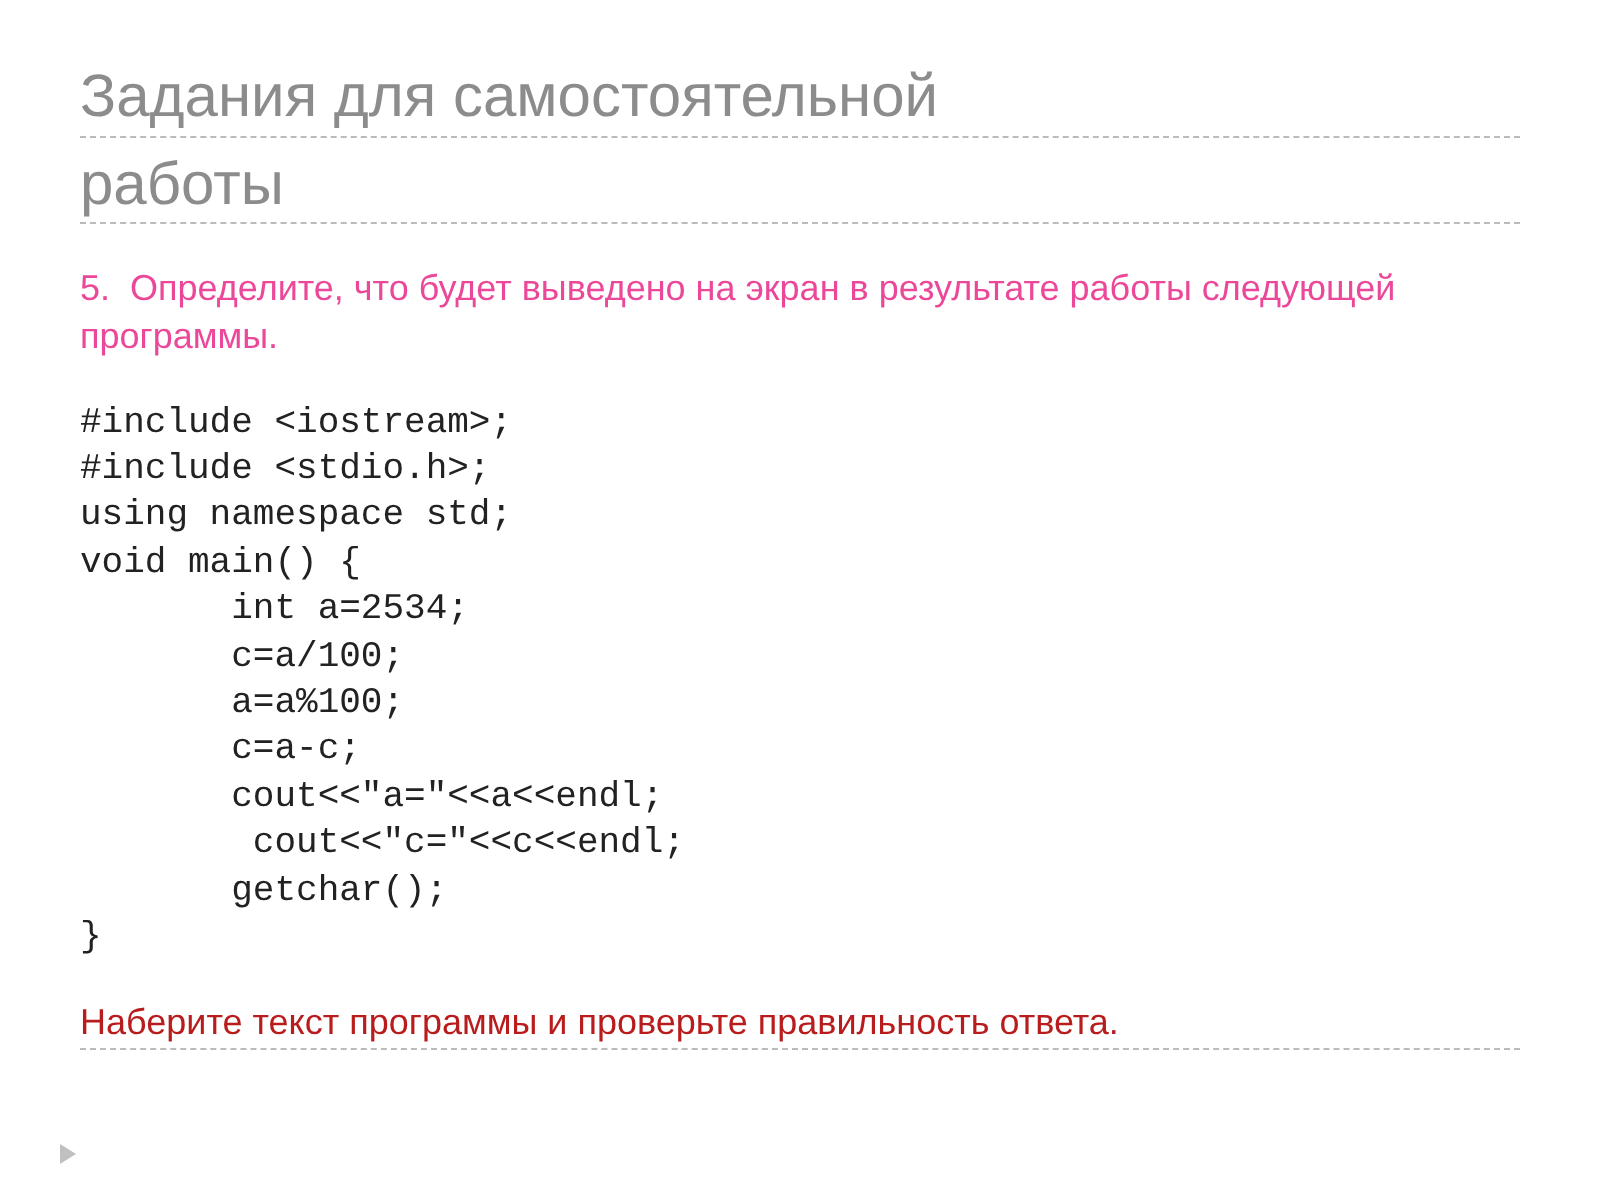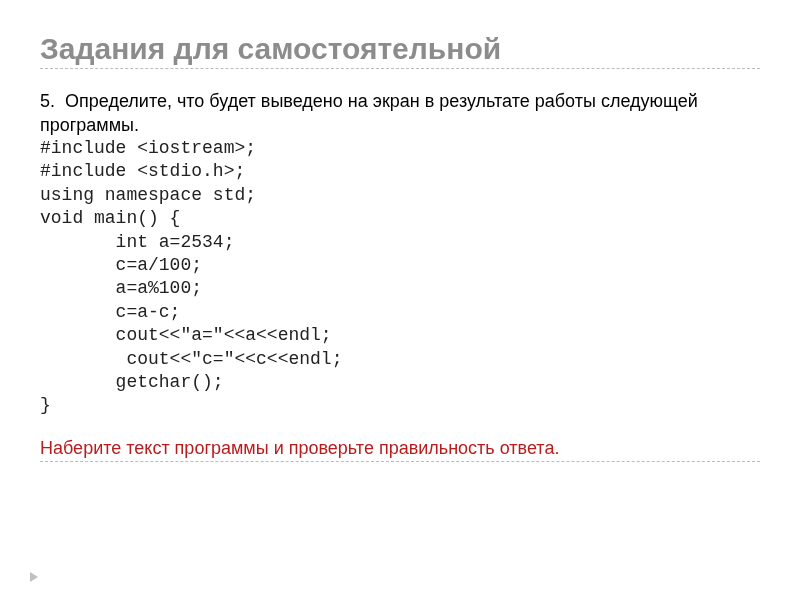--- a/index.html
+++ b/index.html
@@ -14,36 +14,37 @@
       font-family: Arial, Helvetica, sans-serif;
       padding: 30px 40px 20px 40px;
       position: relative;
     }
     .title-area {
       margin-bottom: 20px;
     }
     .title {
       font-size: 30px;
       color: #8c8c8c;
-      font-weight: 700;
+      font-weight: 400;
       line-height: 1.25;
       border-bottom: 1px dashed #bbb;
       margin-bottom: 5px;
     }
     .title-line2 {
       font-size: 30px;
       color: #8c8c8c;
       font-weight: 400;
       line-height: 1.25;
       border-bottom: 1px dashed #bbb;
     }
     .task-prompt {
       font-size: 18px;
-      color: #000000;
+      color: #ec4899;
       line-height: 1.35;
+      margin-bottom: 20px;
     }
     .code-block {
       font-family: "Courier New", Courier, monospace;
       font-size: 18px;
       color: #222;
       line-height: 1.3;
       white-space: pre;
       margin-bottom: 20px;
     }
     .footer-note {
@@ -61,20 +62,21 @@
       border-top: 5px solid transparent;
       border-bottom: 5px solid transparent;
       border-left: 8px solid #c0c0c0;
     }
   </style>
 </head>
 <body>
 
 <div class="title-area">
   <div class="title">Задания для самостоятельной</div>
+  <div class="title-line2">работы</div>
 </div>
 
 <div class="task-prompt">
   <span>5.</span>
   &nbsp;<span>Определите, что будет выведено на экран в результате работы следующей программы.</span>
 </div>
 
 <div class="code-block">#include &lt;iostream&gt;;
 #include &lt;stdio.h&gt;;
 using namespace std;

